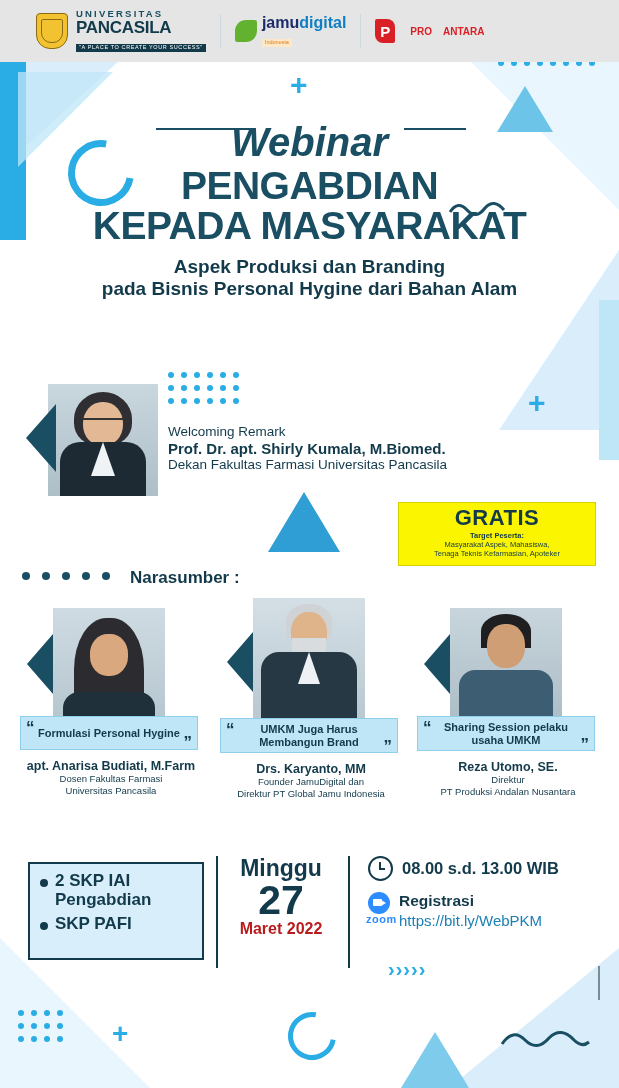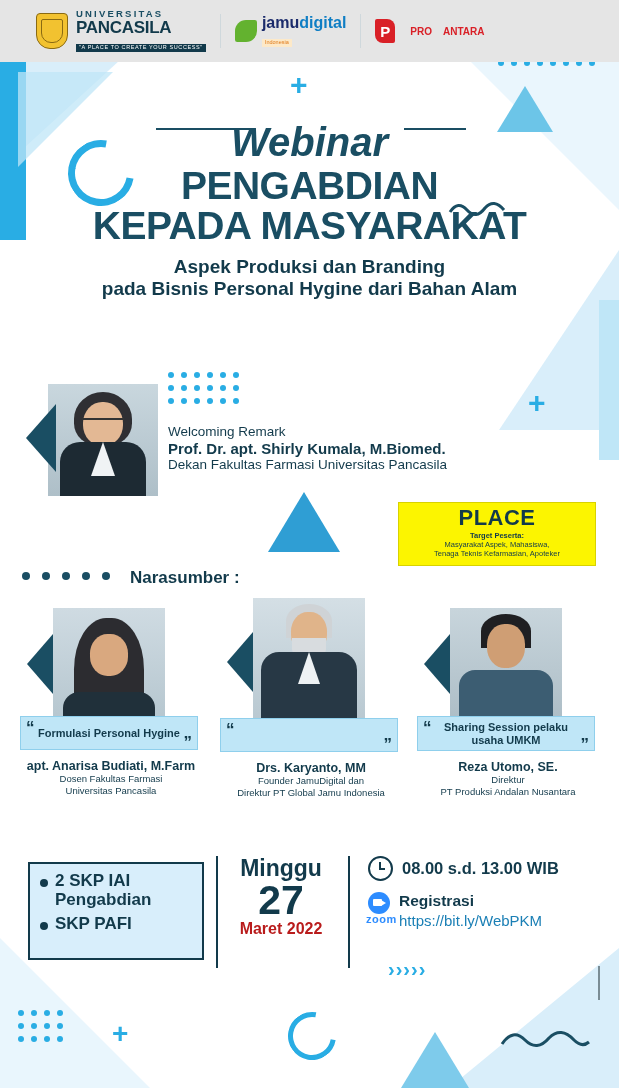--- a/index.html
+++ b/index.html
@@ -312,21 +312,21 @@
   </div>
   <div class="tri" style="left:26px;top:404px;border-top:34px solid transparent;border-bottom:34px solid transparent;border-right:30px solid #1a4e63;"></div>
 
   <div class="wr-text" style="left:168px;top:424px;">
     <div class="r1">Welcoming Remark</div>
     <div class="r2">Prof. Dr. apt. Shirly Kumala, M.Biomed.</div>
     <div class="r3">Dekan Fakultas Farmasi Universitas Pancasila</div>
   </div>
 
   <div class="gratis">
-    <div class="g1">PLACE</div>
+    <div class="g1">GRATIS</div>
     <div class="g2">Target Peserta:</div>
     <div class="g3">Masyarakat Aspek, Mahasiswa,</div>
     <div class="g3">Tenaga Teknis Kefarmasian, Apoteker</div>
   </div>
 
   <div class="naras">Narasumber :</div>
 
   <div class="sp" style="left:18px;top:608px;">
     <div class="frame">
       <div class="tri" style="left:-4px;top:26px;border-top:30px solid transparent;border-bottom:30px solid transparent;border-right:26px solid #1a4e63;"></div>
@@ -356,20 +356,21 @@
           <div class="face" style="top:6px;width:46px;height:34px;background:#cfd3d6;border-radius:50% 50% 0 0;"></div>
           <div class="face" style="top:14px;width:36px;height:42px;background:#e0b48a;border-radius:46%;"></div>
           <div class="face" style="top:40px;width:34px;height:22px;background:#d8dcdf;border-radius:0 0 50% 50%;"></div>
           <div class="face" style="top:54px;width:96px;height:80px;background:#273845;border-radius:18px 18px 0 0;"></div>
           <div class="face" style="top:54px;width:22px;height:32px;background:#eef2f4;clip-path:polygon(50% 0,100% 100%,0 100%);"></div>
         </div>
       </div>
     </div>
     <div class="quote" style="margin-left:2px;margin-top:-20px;">
       <span class="qm l">“</span>
+      <span>UMKM Juga Harus Membangun Brand</span>
       <span class="qm r">”</span>
     </div>
     <div class="nm">Drs. Karyanto, MM</div>
     <div class="rl">Founder JamuDigital dan</div>
     <div class="rl">Direktur PT Global Jamu Indonesia</div>
   </div>
 
   <div class="sp" style="left:415px;top:608px;">
     <div class="frame">
       <div class="tri" style="left:-4px;top:26px;border-top:30px solid transparent;border-bottom:30px solid transparent;border-right:26px solid #1a4e63;"></div>

